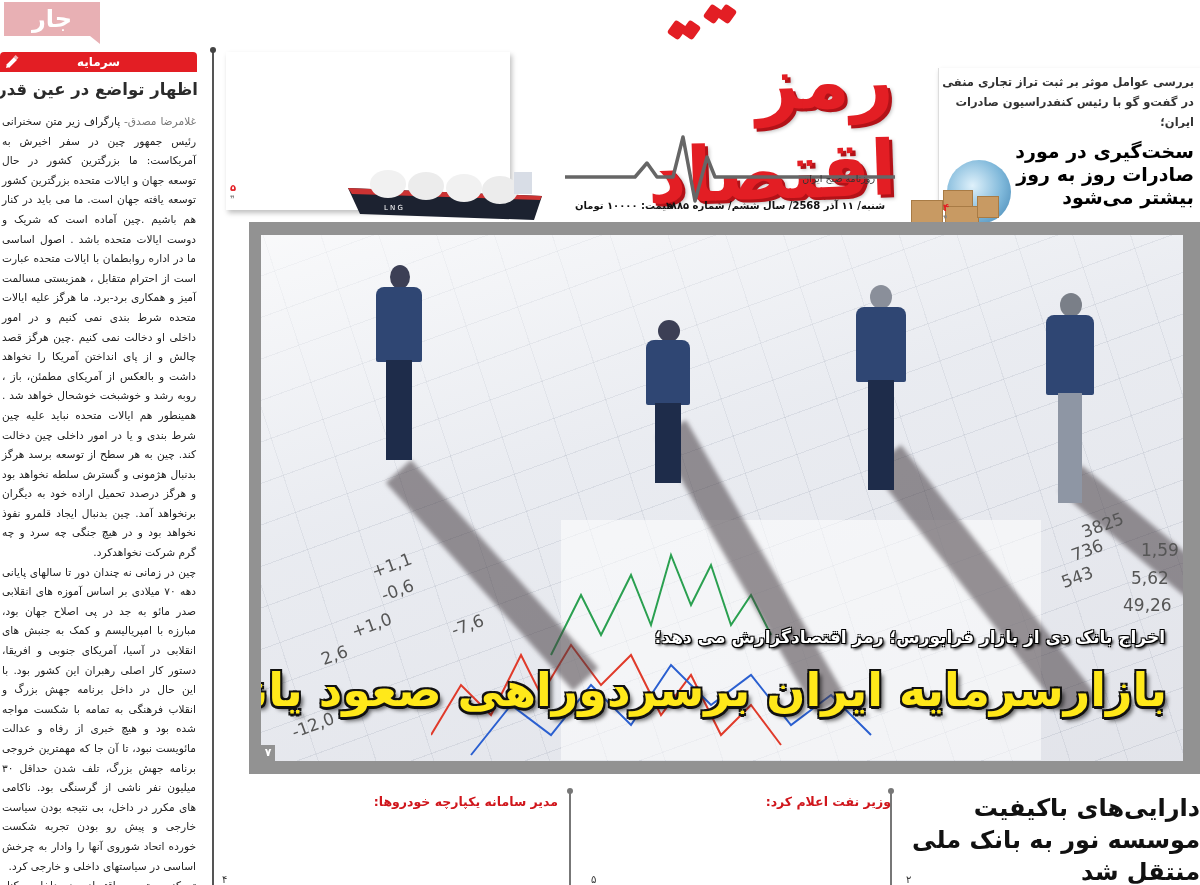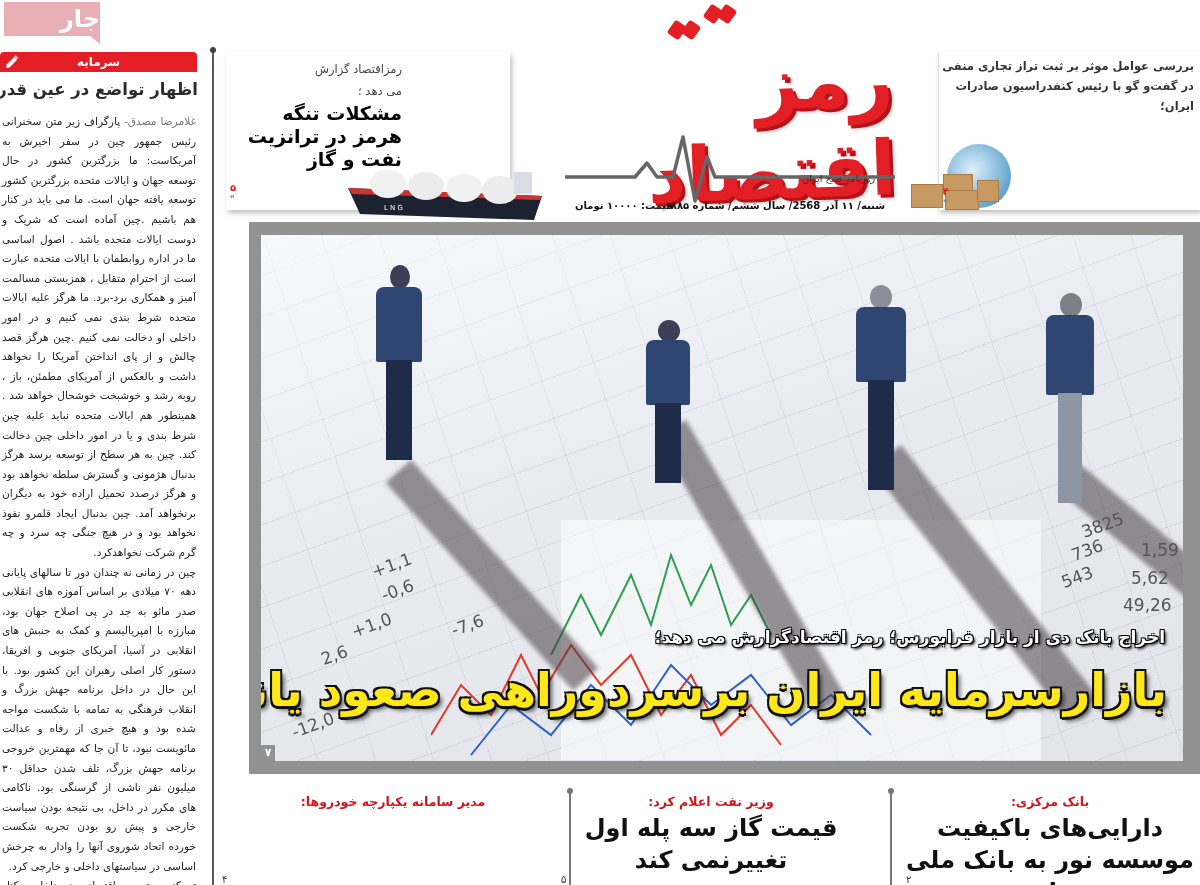--- a/index.html
+++ b/index.html
@@ -4,21 +4,21 @@
 <style>
   * { box-sizing: border-box; margin: 0; padding: 0; }
   html, body { width: 1200px; height: 885px; overflow: hidden; background: #ffffff; }
   body { position: relative; font-family: "DejaVu Sans", sans-serif; color: #1a1a1a; }
 
   
   .left-col { position: absolute; left: 0; top: 0; width: 200px; height: 885px; }
   .jar-badge {
     position: absolute; left: 4px; top: 2px; width: 96px; height: 34px;
     background: #e8b0b4; color: #fff; font-weight: bold; font-size: 24px;
-    line-height: 34px; direction: rtl;
+    text-align: center; line-height: 34px; direction: rtl;
   }
   .jar-badge:after {
     content: ""; position: absolute; right: 0; bottom: -8px;
     border-left: 10px solid transparent; border-top: 8px solid #e8b0b4;
   }
   .editorial-tab {
     position: absolute; left: 0; top: 52px; width: 197px; height: 20px;
     background: #e31e24; border-radius: 4px 4px 0 0; color: #fff;
     font-weight: bold; font-size: 12px; text-align: center; line-height: 20px; direction: rtl;
   }
@@ -36,21 +36,21 @@
   .editorial-body .author { color: #777; }
 
   .col-divider { position: absolute; left: 212px; top: 50px; width: 2px; height: 835px; background: #555; }
   .col-divider:before { content: ""; position: absolute; left: -2px; top: -3px; width: 6px; height: 6px; border-radius: 50%; background: #444; }
 
   
   .top-box {
     position: absolute; top: 52px; height: 158px; background: #fff;
     box-shadow: 2px 3px 5px rgba(0,0,0,0.25); direction: rtl;
   }
-  .top-box.right { left: 938px; width: 262px; border-left: 1px solid #ddd; }
+  .top-box.right { left: 938px; width: 262px; border-left: 1px solid #ddd; margin-top: 16px; }
   .top-box.left { left: 226px; width: 284px; }
   .kicker-grey { font-size: 11.5px; color: #333; font-weight: bold; line-height: 20px; }
   .top-headline { font-size: 19px; font-weight: 900; color: #000; line-height: 23px; font-family: "DejaVu Sans", sans-serif; }
   .page-num { font-size: 10px; color: #e31e24; font-weight: bold; position: absolute; }
   .quote-mark { font-size: 9px; color: #888; position: absolute; }
 
   .top-box.right .txt { position: absolute; right: 6px; top: 4px; width: 255px; text-align: right; }
   .top-box.right .top-headline { margin-top: 8px; }
   .top-box.left .txt { position: absolute; right: 108px; top: 6px; width: 170px; text-align: right; }
   .top-box.left .kicker-grey { font-weight: normal; color: #444; line-height: 22px; }
@@ -98,26 +98,26 @@
     text-shadow: -1px -1px 0 #000, 1px -1px 0 #000, -1px 1px 0 #000, 1px 1px 0 #000, 2px 2px 3px #000; white-space: nowrap;
   }
   .hero-headline {
     position: absolute; right: 16px; top: 428px; font-size: 46px; font-weight: 900; color: #ffe81a; direction: rtl;
     text-shadow: -2px -2px 0 #111, 2px -2px 0 #111, -2px 2px 0 #111, 2px 2px 0 #111, 0 3px 0 #111, 4px 4px 4px rgba(0,0,0,0.6);
     white-space: nowrap; letter-spacing: -1px;
   }
   .hero-page { position: absolute; left: 0; bottom: 0; width: 14px; height: 16px; background: #929292; color: #fff; font-size: 11px; font-weight: bold; text-align: center; line-height: 16px; }
 
   
-  .bottom-story { position: absolute; top: 792px; height: 93px; direction: rtl; text-align: center; }
+  .bottom-story { position: absolute; top: 792px; height: 93px; direction: rtl; }
   .bottom-story .kicker { font-size: 12.5px; font-weight: 900; color: #d0161c; line-height: 20px; }
   .bottom-story .headline { font-size: 24px; font-weight: 900; color: #111; line-height: 32px; }
   .bottom-story .pn { position: absolute; bottom: 0; font-size: 10px; color: #333; }
   .story-1 { left: 900px; width: 300px; }
-  .story-2 { left: 561px; width: 300px; }
+  .story-2 { left: 591px; width: 300px; }
   .story-3 { left: 228px; width: 330px; }
   .vdiv { position: absolute; top: 790px; width: 2px; height: 95px; background: #777; }
   .vdiv:before { content: ""; position: absolute; left: -2px; top: -2px; width: 6px; height: 6px; border-radius: 50%; background: #777; }
 </style>
 </head>
 <body>
 
 <div class="left-col">
   <div class="jar-badge">جار</div>
   <div class="editorial-tab">
@@ -133,20 +133,21 @@
     <p><span class="author">غلامرضا مصدق-</span> <span>پارگراف زیر متن سخنرانی رئیس جمهور چین در سفر اخیرش به آمریکاست: ما بزرگترین کشور در حال توسعه جهان و ایالات متحده بزرگترین کشور توسعه یافته جهان است. ما می باید در کنار هم باشیم .چین آماده است که شریک و دوست ایالات متحده باشد . اصول اساسی ما در اداره روابطمان با ایالات متحده عبارت است از احترام متقابل ، همزیستی مسالمت آمیز و همکاری برد-برد. ما هرگز علیه ایالات متحده شرط بندی نمی کنیم و در امور داخلی او دخالت نمی کنیم .چین هرگز قصد چالش و از پای انداختن آمریکا را نخواهد داشت و بالعکس از آمریکای مطمئن، باز ، روبه رشد و خوشبخت خوشحال خواهد شد . همینطور هم ایالات متحده نباید علیه چین شرط بندی و یا در امور داخلی چین دخالت کند. چین به هر سطح از توسعه برسد هرگز بدنبال هژمونی و گسترش سلطه نخواهد بود و هرگز درصدد تحمیل اراده خود به دیگران برنخواهد آمد. چین بدنبال ایجاد قلمرو نفوذ نخواهد بود و در هیچ جنگی چه سرد و چه گرم شرکت نخواهدکرد.</span></p>
     <p>چین در زمانی نه چندان دور تا سالهای پایانی دهه ۷۰ میلادی بر اساس آموزه های انقلابی صدر مائو به جد در پی اصلاح جهان بود، مبارزه با امپریالیسم و کمک به جنبش های انقلابی در آسیا، آمریکای جنوبی و افریقا، دستور کار اصلی رهبران این کشور بود. با این حال در داخل برنامه جهش بزرگ و انقلاب فرهنگی به تمامه با شکست مواجه شده بود و هیچ خبری از رفاه و عدالت مائویست نبود، تا آن جا که مهمترین خروجی برنامه جهش بزرگ، تلف شدن حداقل ۳۰ میلیون نفر ناشی از گرسنگی بود. ناکامی های مکرر در داخل، بی نتیجه بودن سیاست خارجی و پیش رو بودن تجربه شکست خورده اتحاد شوروی آنها را وادار به چرخش اساسی در سیاستهای داخلی و خارجی کرد.</p>
     <p>تمرکز بر توسعه اقتصادی در داخل و کنار گذاشتن اصلاح جهان و گسترش عدالت انقلابی و مبارزه با امپریالیسم، سیل سرمایه های خارجی به مناطق آزاد استانهای ساحلی چین روانه کرد. غول خفته</p>
   </div>
 </div>
 <div class="col-divider"></div>
 
 <div class="top-box right">
   <div class="txt">
     <div class="kicker-grey">بررسی عوامل موثر بر ثبت تراز تجاری منفی در گفت‌و گو با رئیس کنفدراسیون صادرات ایران؛</div>
+    <div class="top-headline" style="padding-left:70px;">سخت‌گیری در مورد صادرات روز به روز بیشتر می‌شود</div>
   </div>
   <div class="globe"></div>
   <div class="boxes">
     <span style="left:36px;top:2px;width:30px;height:20px;"></span>
     <span style="left:4px;top:12px;width:32px;height:24px;"></span>
     <span style="left:38px;top:18px;width:34px;height:20px;"></span>
     <span style="left:70px;top:8px;width:22px;height:22px;"></span>
   </div>
   <div class="page-num" style="left:4px;top:134px;">۴</div>
   <div class="quote-mark" style="left:4px;top:146px;">❞</div>
@@ -162,24 +163,20 @@
   <div class="logo">رمز اقتصاد</div>
   <svg class="pulse" viewBox="0 0 330 70">
     <polyline points="0,42 70,42 82,28 92,42 108,42 118,2 130,66 142,22 150,42 330,42" fill="none" stroke="#666" stroke-width="3.5" stroke-linejoin="round"></polyline>
   </svg>
   <div class="subtitle">روزنامه صبح ایران</div>
   <div class="issue-line">شنبه/ ۱۱ آذر 2568/ سال ششم/ شماره ۱۸۸۵</div>
   <div class="price">قیمت: ۱۰۰۰۰ تومان</div>
 </div>
 
 <div class="top-box left">
-  <div class="txt">
-    <div class="kicker-grey" style="width:90px;margin-right:0;">رمزاقتصاد گزارش می دهد ؛</div>
-    <div class="top-headline" style="width:170px;">مشکلات تنگه هرمز در ترانزیت نفت و گاز</div>
-  </div>
   <svg class="ship" viewBox="0 0 194 60">
     <polygon points="0,26 194,34 186,58 12,52" fill="#1c2230"></polygon>
     <polygon points="0,26 194,34 192,38 4,32" fill="#c33"></polygon>
     <ellipse cx="40" cy="22" rx="18" ry="14" fill="#f1f1f1"></ellipse>
     <ellipse cx="78" cy="24" rx="18" ry="14" fill="#ececec"></ellipse>
     <ellipse cx="116" cy="26" rx="18" ry="14" fill="#f1f1f1"></ellipse>
     <ellipse cx="152" cy="28" rx="18" ry="14" fill="#ececec"></ellipse>
     <rect x="166" y="10" width="18" height="22" fill="#d8dde6"></rect>
     <text x="55" y="48" font-size="7" fill="#fff" font-family="DejaVu Sans, sans-serif">L N G</text>
   </svg>
@@ -234,29 +231,27 @@
     <div class="num-text" style="left:110px;top:320px;">+1,1</div>
     <div class="num-text" style="left:30px;top:480px;">-12,0</div>
 
     <div class="hero-kicker">اخراج بانک دی از بازار فرابورس؛ رمز اقتصادگزارش می دهد؛</div>
     <div class="hero-headline">بازارسرمایه ایران برسردوراهی صعود یانزول</div>
     <div class="hero-page">۷</div>
   </div>
 </div>
 
 <div class="bottom-story story-1">
-  <div class="kicker">بانک مرکزی:</div>
   <div class="headline">دارایی‌های باکیفیت موسسه نور به بانک ملی منتقل شد</div>
   <div class="pn" style="left:6px;">۲</div>
 </div>
 <div class="vdiv" style="left:890px;"></div>
 
 <div class="bottom-story story-2">
   <div class="kicker">وزیر نفت اعلام کرد:</div>
-  <div class="headline">قیمت گاز سه پله اول تغییرنمی کند</div>
   <div class="pn" style="left:0;">۵</div>
 </div>
 <div class="vdiv" style="left:569px;"></div>
 
 <div class="bottom-story story-3">
   <div class="kicker">مدیر سامانه یکپارچه خودروها:</div>
   <div class="pn" style="left:-6px;">۴</div>
 </div>
 
 </body></html>

